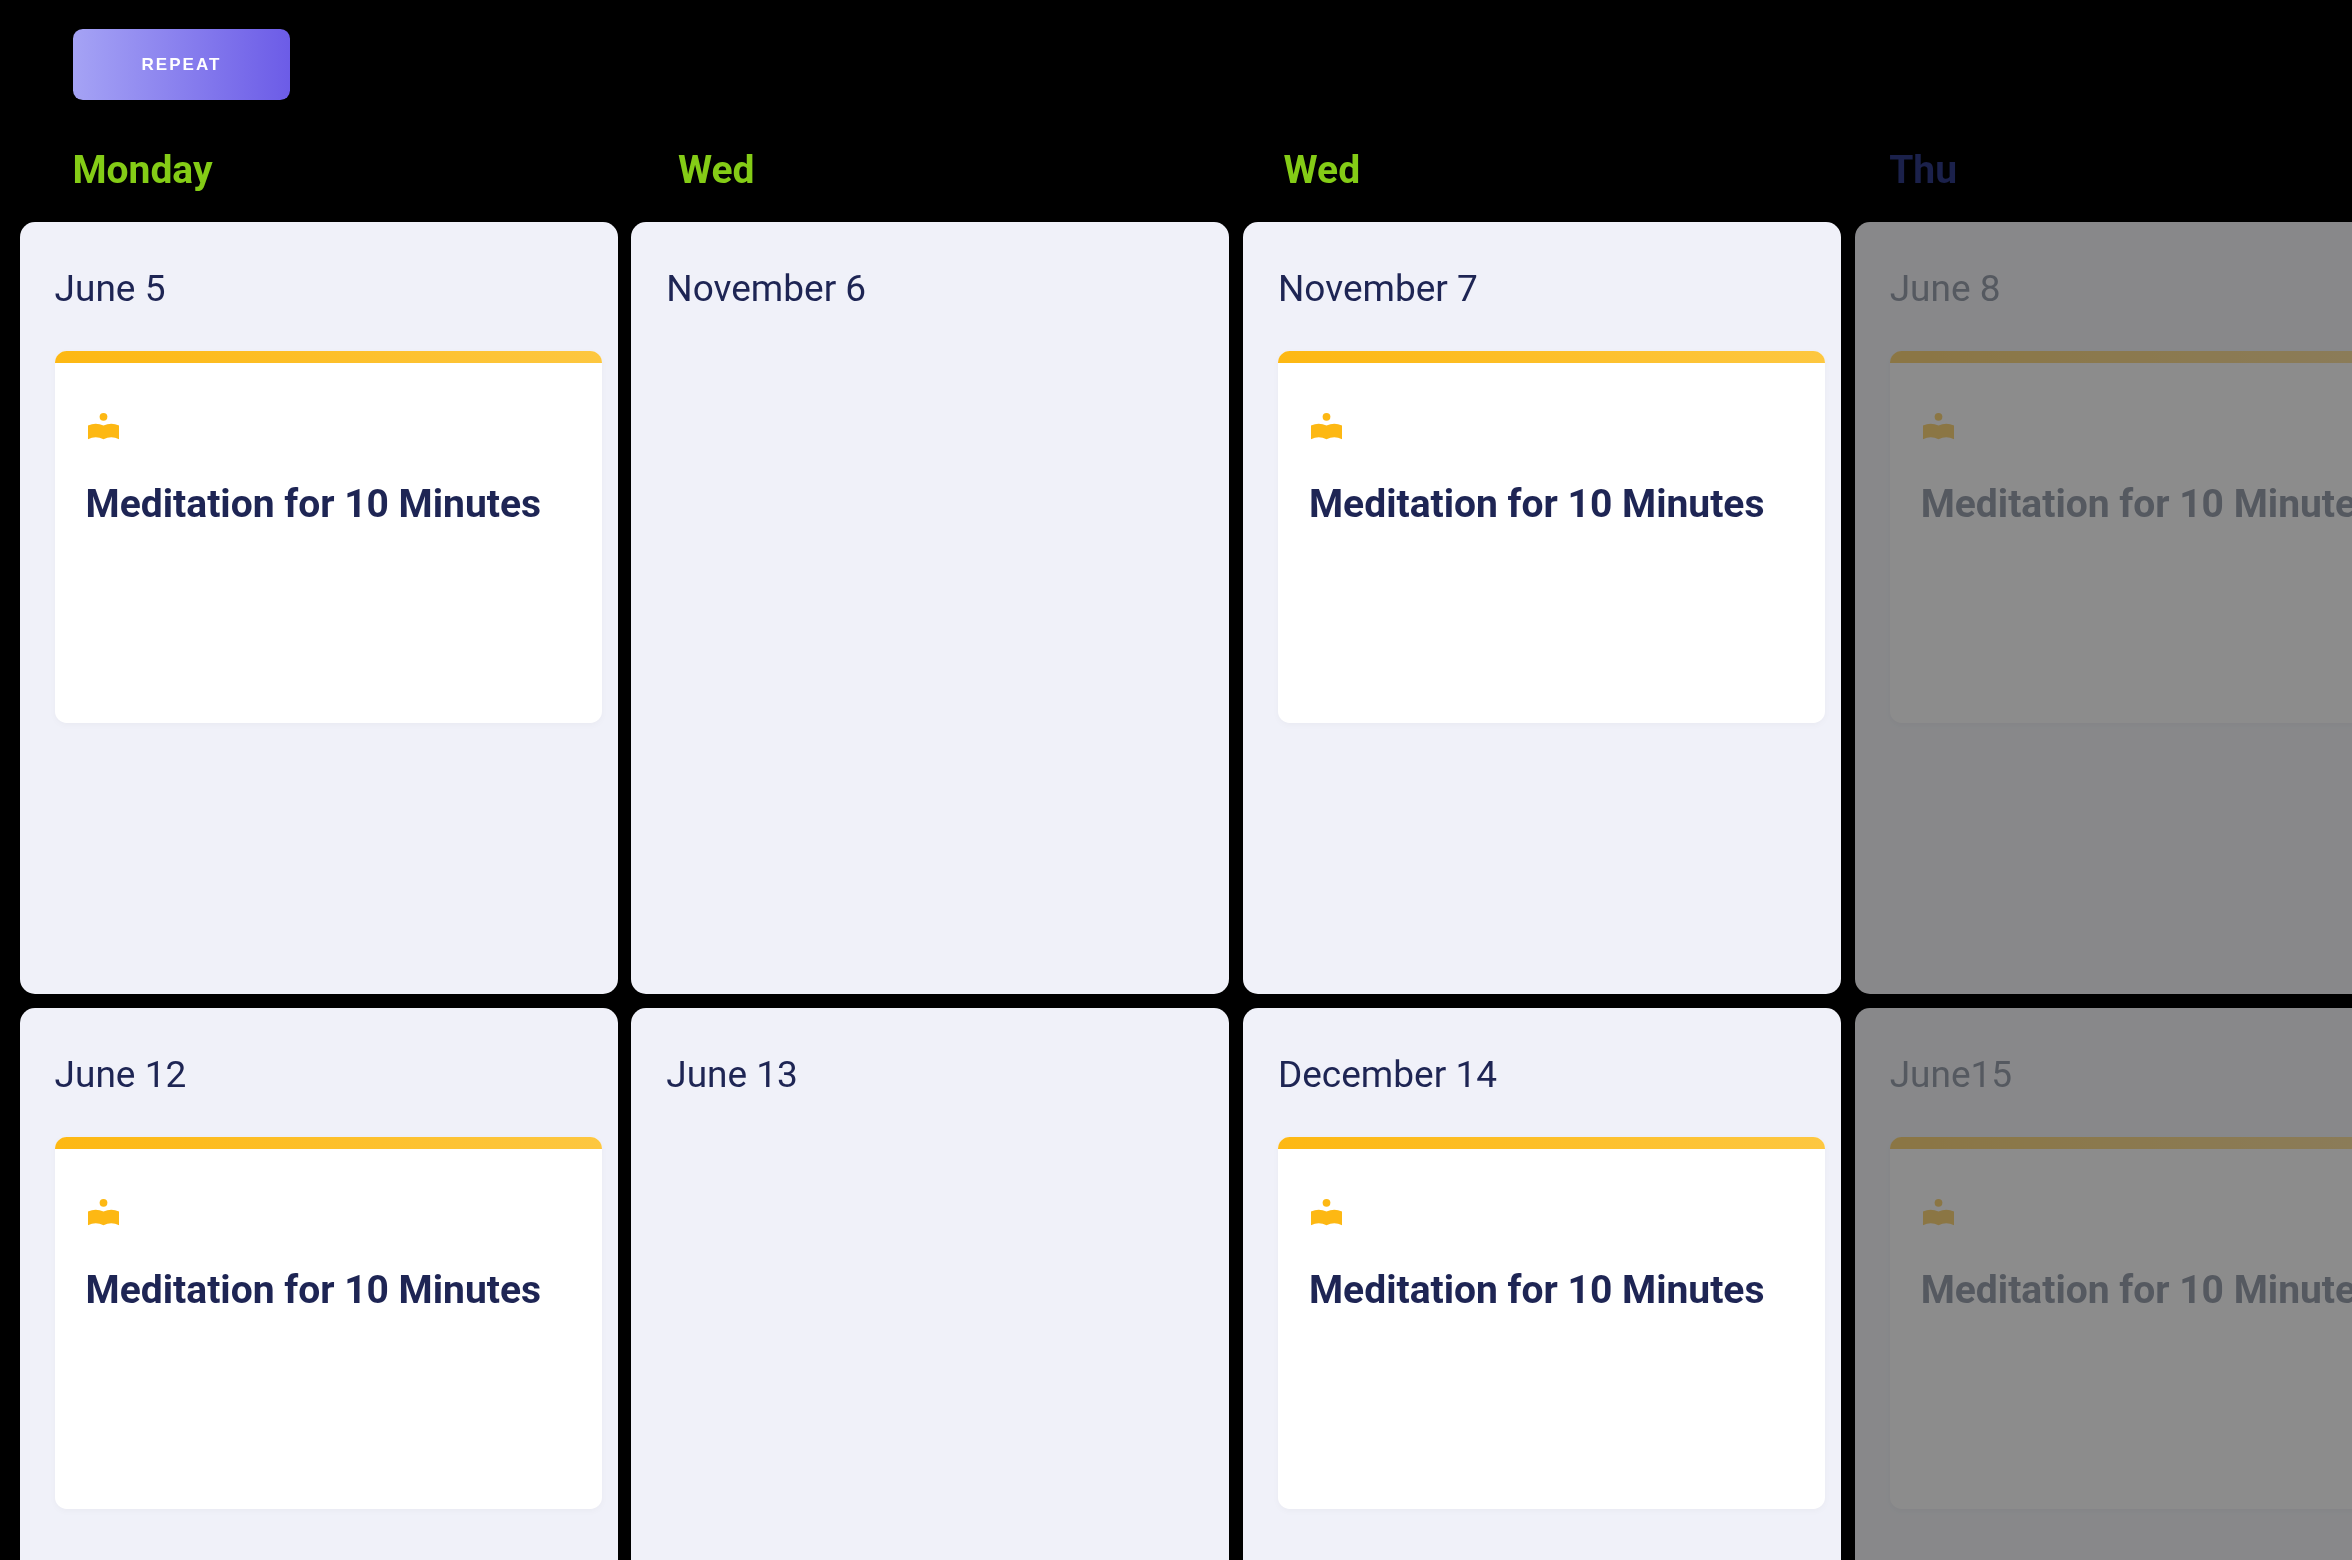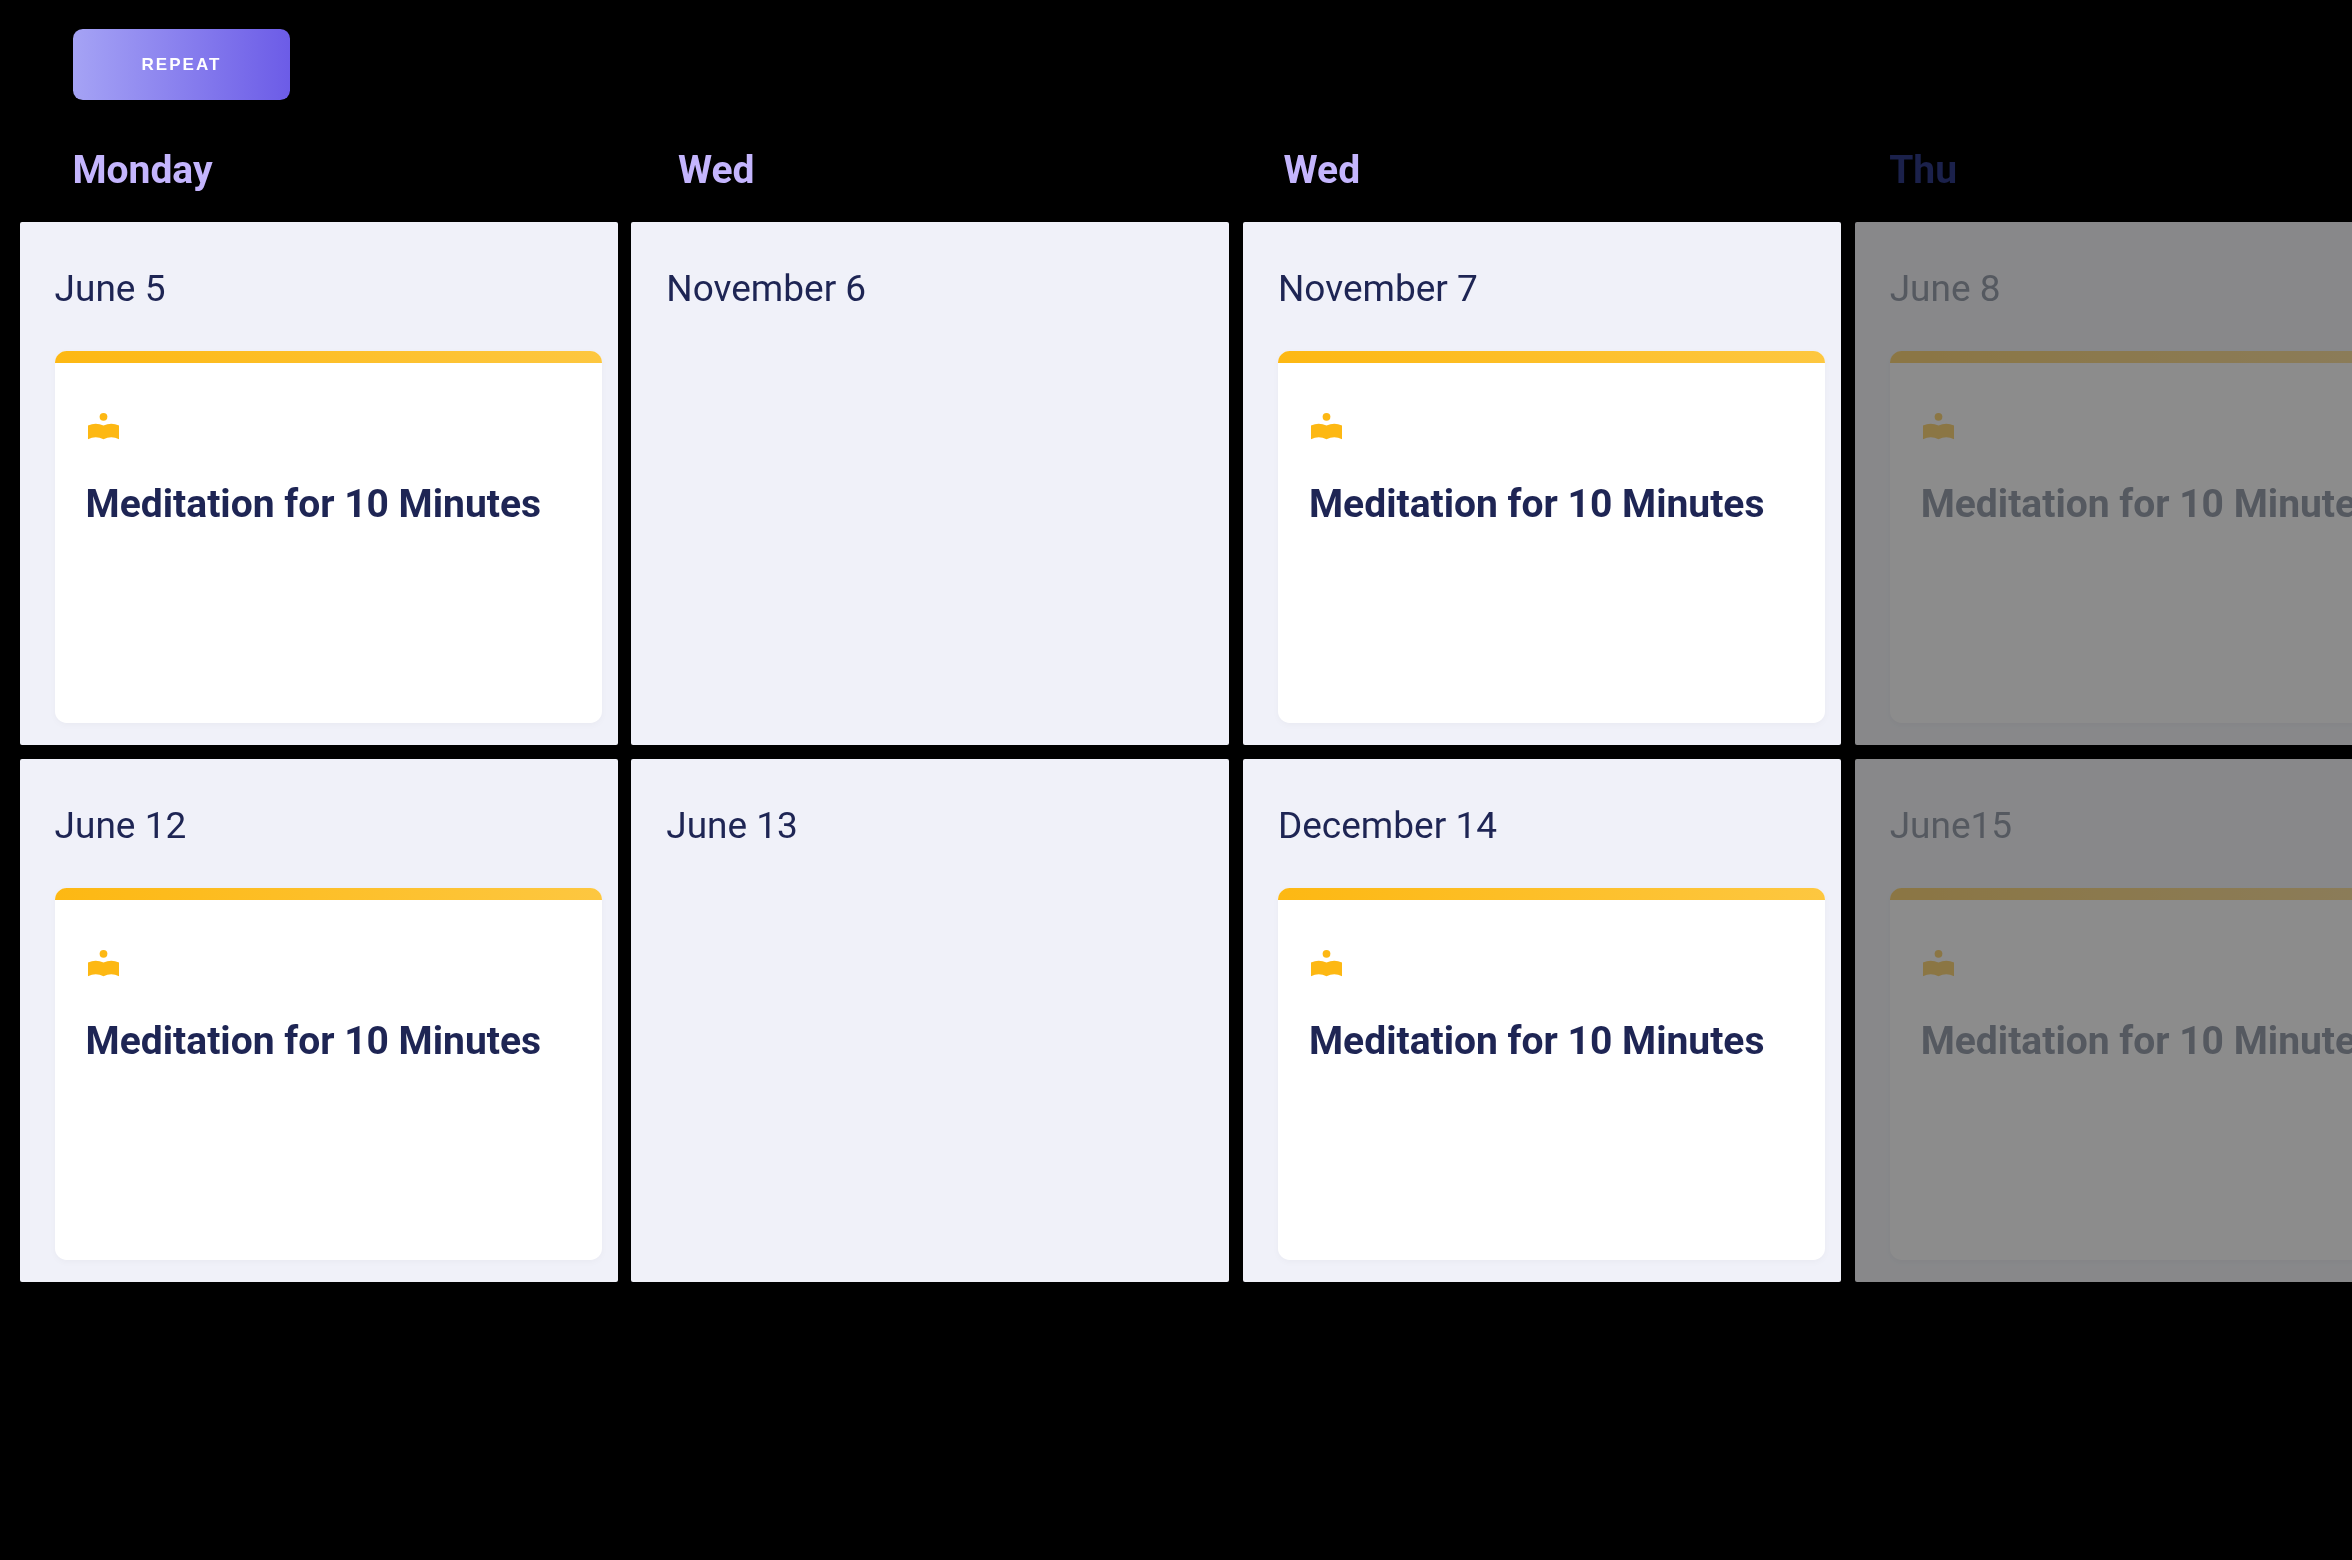--- a/index.html
+++ b/index.html
@@ -37,21 +37,21 @@
 
     .header-row {
       display: flex;
       gap: 17.6px;
       margin-top: 47px;
       padding-left: 41px;
     }
 
     .header-col {
       flex: 0 0 588px;
-      color: #c4b5fd;
+      color: #84cc16;
       font-size: 39px;
       font-weight: 700;
       padding-left: 11.8px;
     }
 
     .header-col.faded {
       color: #1e2554;
       opacity: 0.9;
     }
 
@@ -62,23 +62,23 @@
       margin-top: 29px;
     }
 
     .calendar-row {
       display: flex;
       gap: 13.7px;
     }
 
     .day-cell {
       flex: 0 0 598px;
-      height: 523px;
+      height: 772px;
       background: #f0f1f9;
-      border-radius: 2px;
+      border-radius: 15px;
       padding: 45px 16px 35px 35px;
       position: relative;
       overflow: hidden;
     }
 
     .day-date {
       color: #1e2554;
       font-size: 37px;
       font-weight: 400;
     }

